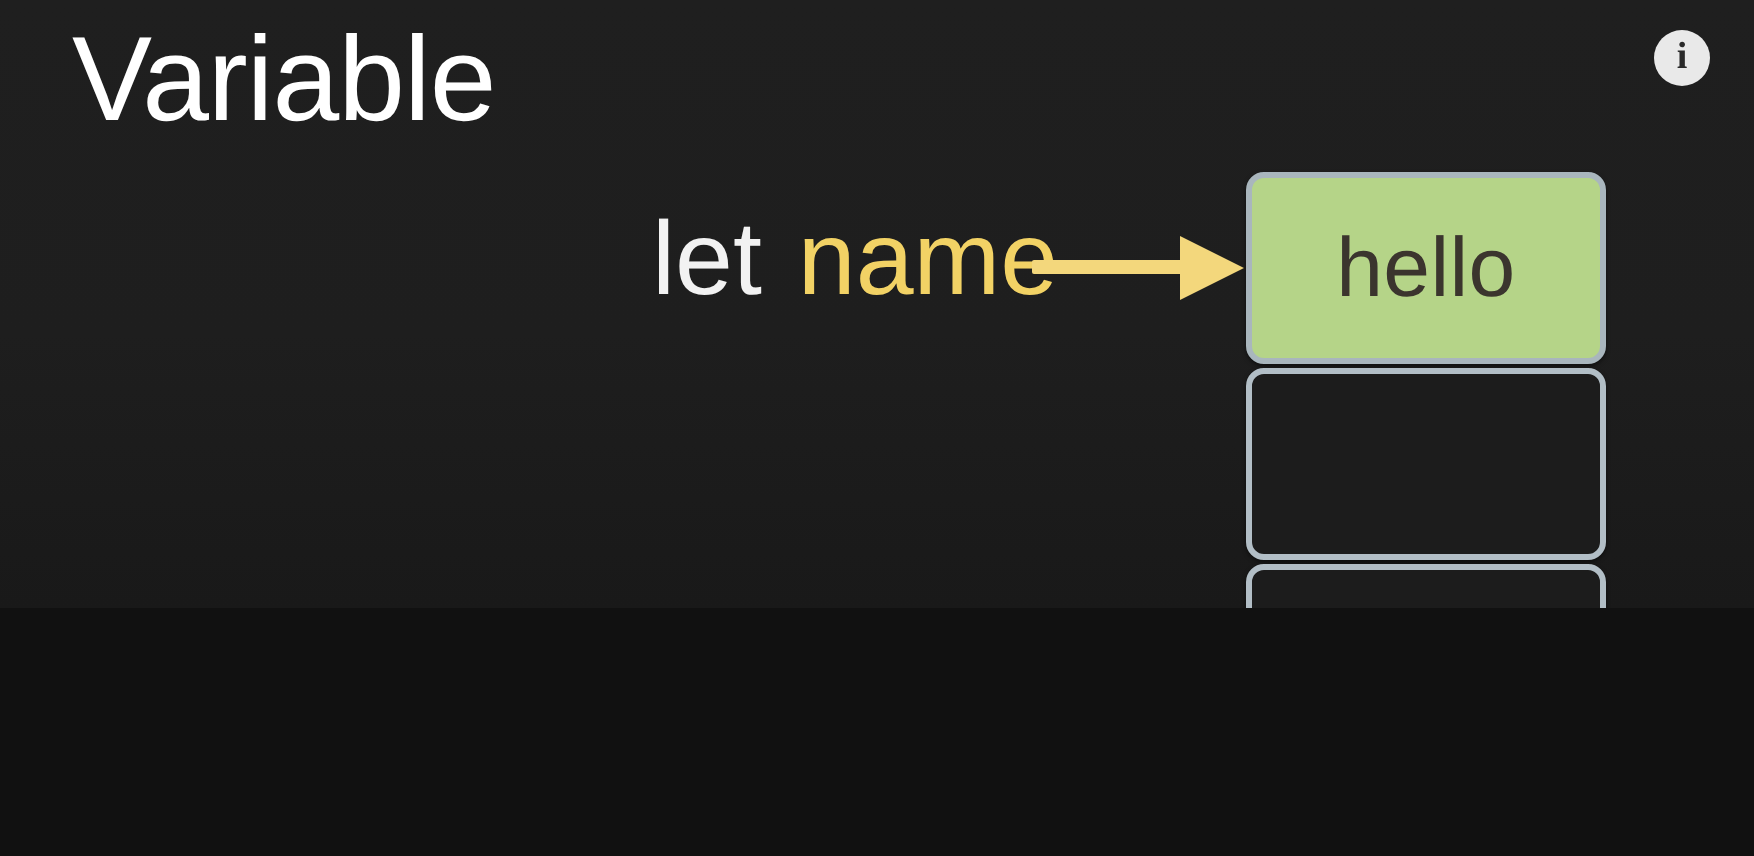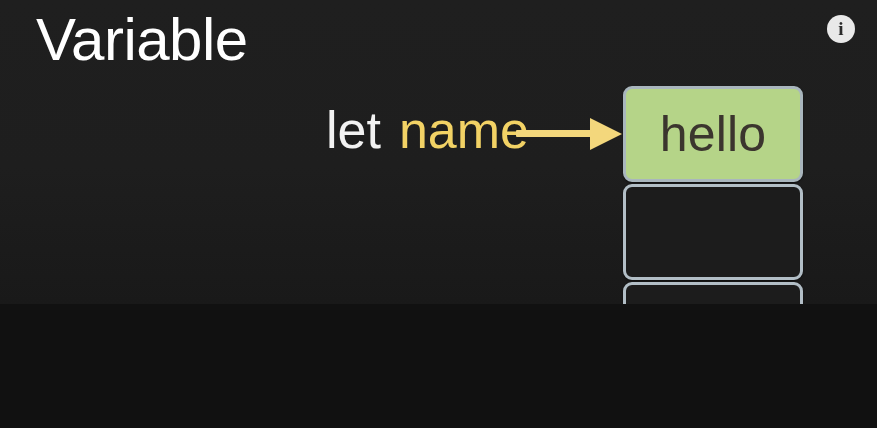--- a/index.html
+++ b/index.html
@@ -98,21 +98,21 @@
     display: flex;
     align-items: center;
     justify-content: center;
     box-shadow: 0 1px 2px rgba(0,0,0,0.5);
   }
   .memory-box.filled {
     background: #b5d488;
     border-color: #a9b6bd;
   }
   .memory-box .box-value {
-    font-size: 50px;
+    font-size: 42px;
     font-weight: 400;
     color: #3b352e;
     line-height: 1;
     letter-spacing: 0.2px;
   }
 
   
   #webcam-bubble {
     position: absolute;
     left: 812px;

